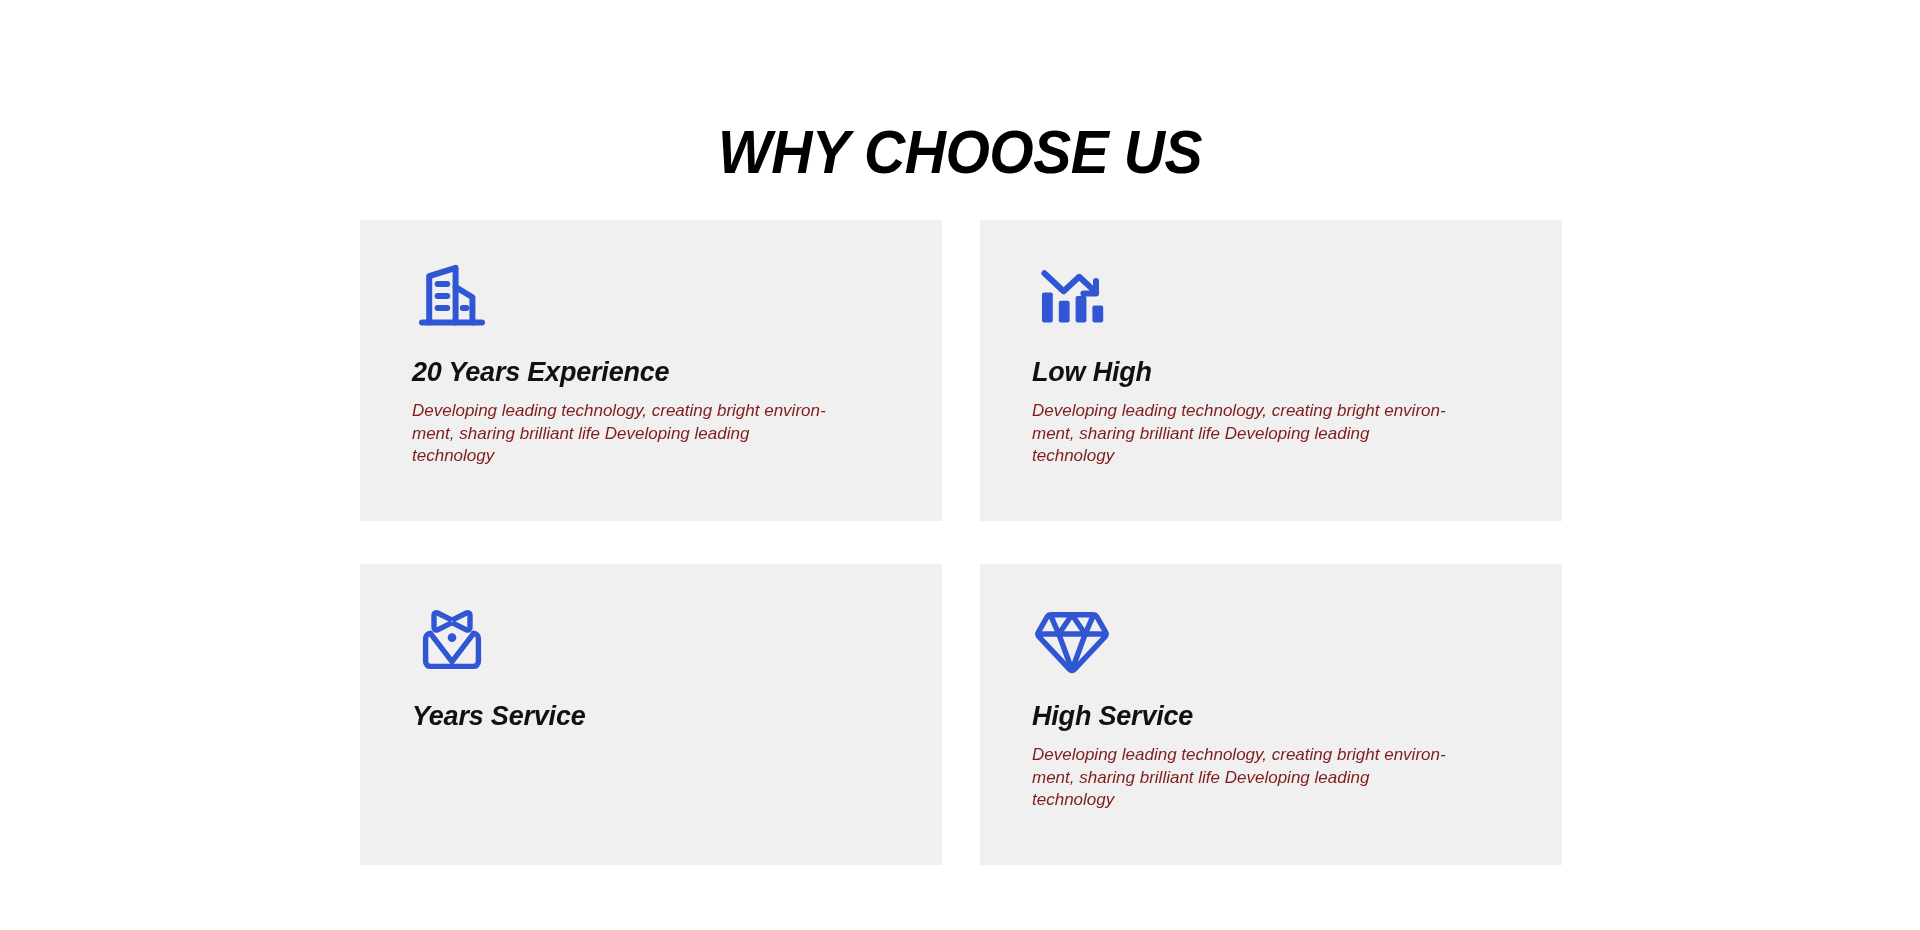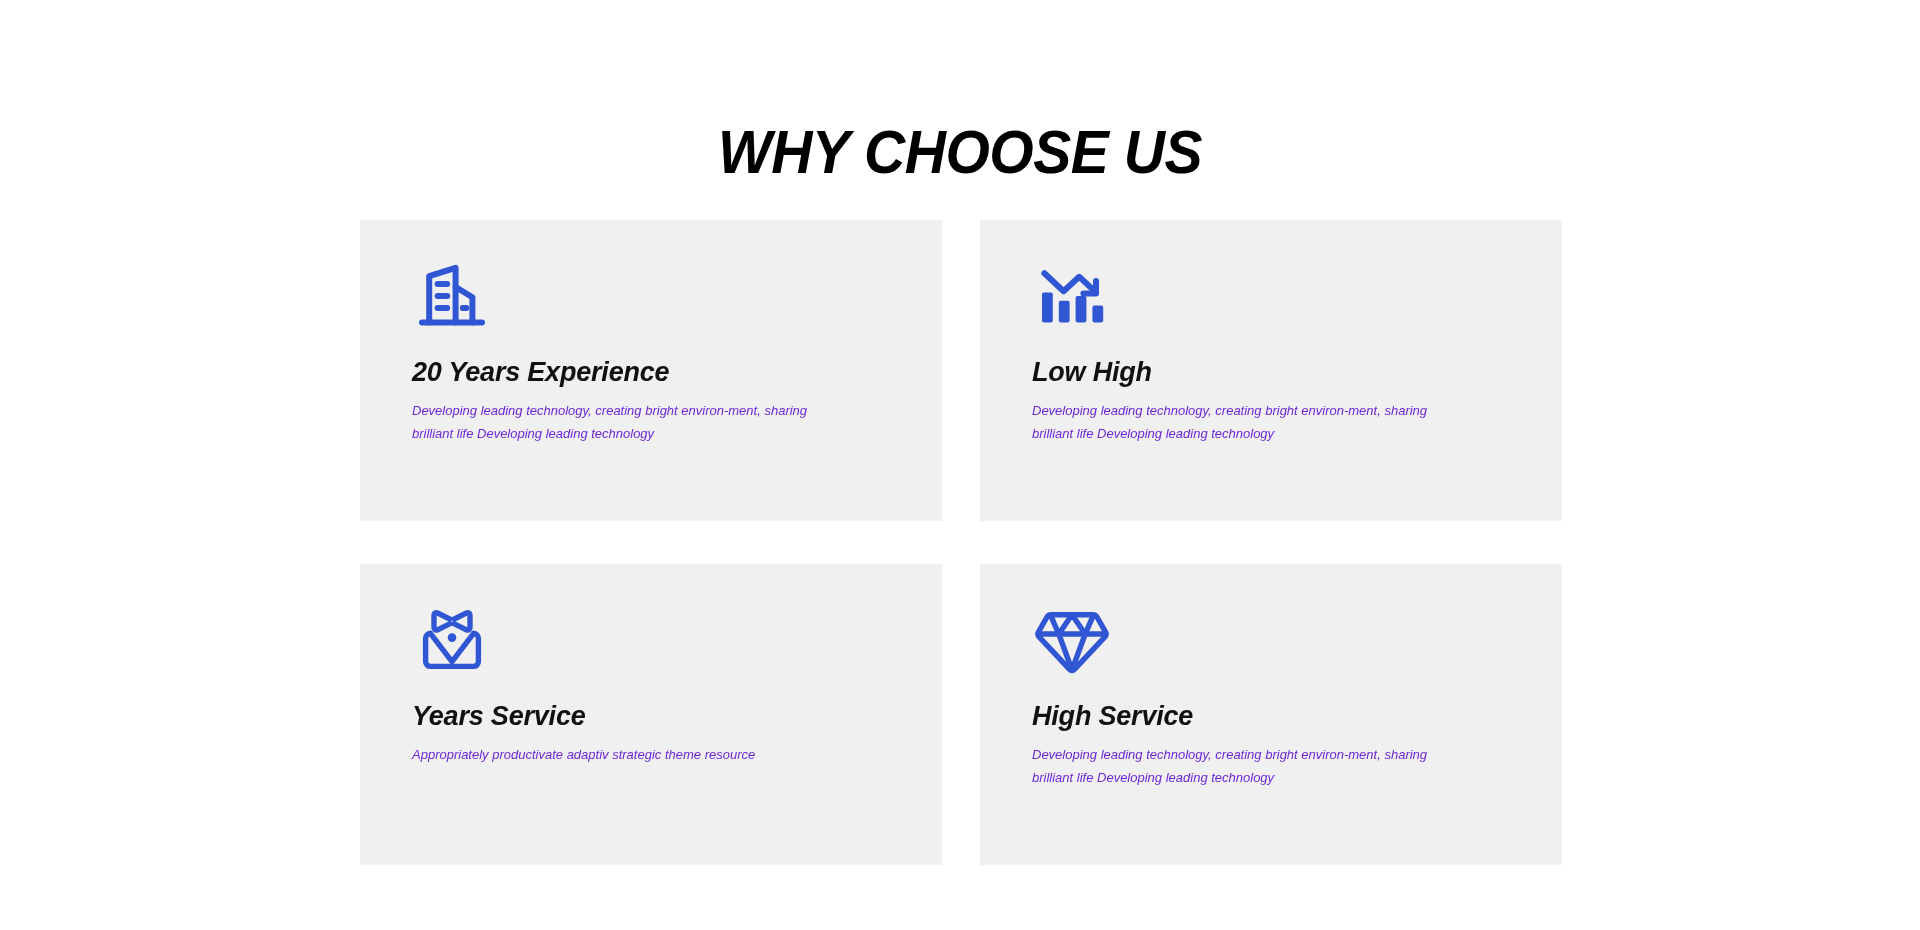--- a/index.html
+++ b/index.html
@@ -79,24 +79,24 @@
     font-size: 27px;
     line-height: 32px;
     font-weight: 700;
     color: #111111;
     letter-spacing: -0.2px;
     margin: 0 0 12px 0;
   }
 
   .card-text {
     font-family: "Liberation Sans", sans-serif;
-    font-size: 13px;
+    font-size: 17px;
     line-height: 22.5px;
     font-weight: 400;
-    color: #6d28d9;
+    color: #7f1d1d;
     margin: 0;
     max-width: 418px;
   }
 </style>
 </head>
 <body>
 
 <div class="page">
 
   <h1 class="section-title">WHY CHOOSE US</h1>
@@ -138,21 +138,20 @@
       <span class="card-icon">
         <svg viewBox="0 0 64 60" fill="none" xmlns="http://www.w3.org/2000/svg">
           <path d="M32 13.5L20 7.5C18.5 6.8 17 7.8 17 9.4V19.6C17 21.2 18.5 22.2 20 21.5L32 15.5" stroke="#3056d3" stroke-width="4.5" stroke-linejoin="round"></path>
           <path d="M32 13.5L44 7.5C45.5 6.8 47 7.8 47 9.4V19.6C47 21.2 45.5 22.2 44 21.5L32 15.5" stroke="#3056d3" stroke-width="4.5" stroke-linejoin="round"></path>
           <path d="M14 24.5C11.8 24.5 10 26.3 10 28.5V48C10 50.2 11.8 52 14 52H50C52.2 52 54 50.2 54 48V28.5C54 26.3 52.2 24.5 50 24.5" stroke="#3056d3" stroke-width="4.5" stroke-linejoin="round" stroke-linecap="round"></path>
           <path d="M14 24.5L32 48L50 24.5" stroke="#3056d3" stroke-width="4.5" stroke-linejoin="round" stroke-linecap="round"></path>
           <circle cx="32" cy="28" r="3.6" fill="#3056d3"></circle>
         </svg>
       </span>
       <h2 class="card-title">Years Service</h2>
-      <p class="card-text">Appropriately productivate adaptiv strategic theme resource</p>
     </div>
 
     <div class="card">
       <span class="card-icon">
         <svg viewBox="0 0 64 60" fill="none" xmlns="http://www.w3.org/2000/svg">
           <path d="M14 9H50C51 9 52 9.5 52.6 10.4L60 23.5C60.7 24.7 60.5 26.2 59.6 27.2L34 54.5C32.9 55.7 31.1 55.7 30 54.5L4.4 27.2C3.5 26.2 3.3 24.7 4 23.5L11.4 10.4C12 9.5 13 9 14 9Z" stroke="#3056d3" stroke-width="4.5" stroke-linejoin="round"></path>
           <path d="M4 25H60" stroke="#3056d3" stroke-width="4.5" stroke-linejoin="round"></path>
           <path d="M32 9L21 25L32 55" stroke="#3056d3" stroke-width="4.5" stroke-linejoin="round"></path>
           <path d="M32 9L43 25L32 55" stroke="#3056d3" stroke-width="4.5" stroke-linejoin="round"></path>
           <path d="M14 9L21 25" stroke="#3056d3" stroke-width="4.5" stroke-linejoin="round"></path>

